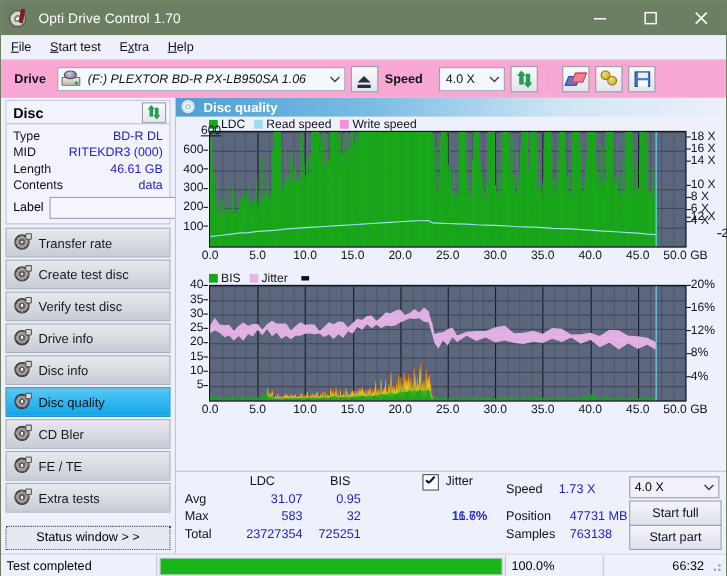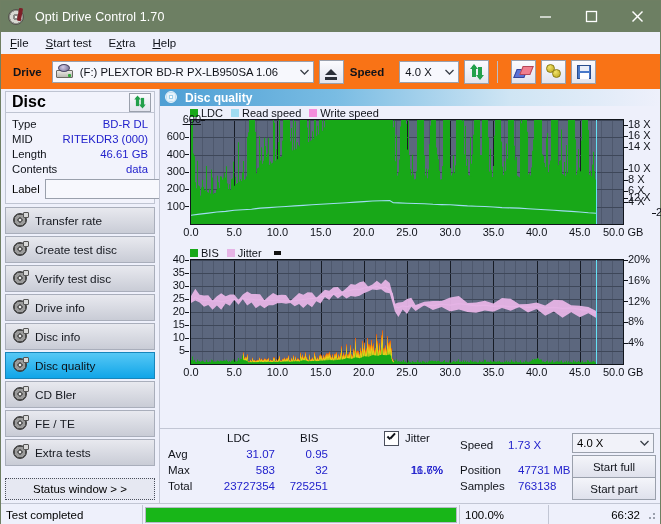--- a/index.html
+++ b/index.html
@@ -28,28 +28,28 @@
         color:#fff;font-size:13px;}
   .wbtn svg{display:block;}
 
   
   .menubar{height:22px;background:#eef0fb;display:flex;align-items:center;
            padding-left:9px;border-bottom:0;}
   .menu-item{margin-right:17px;color:#10131a;font-size:11.5px;}
   .menu-item u{text-decoration:underline;}
 
   
-  .toolbar{height:35px;background:#f97316;display:flex;align-items:center;padding:0 6px;
+  .toolbar{height:35px;background:#f9a8d4;display:flex;align-items:center;padding:0 6px;
            box-sizing:border-box;}
   .tb-label{font-weight:bold;font-size:11.5px;color:#10131a;margin:0 10px 0 6px;}
   .combo{height:22px;border:1px solid #9aa0ac;background:#f7f8fd;display:flex;align-items:center;
          box-sizing:border-box;font-size:11.3px;color:#10131a;}
   .combo .txt{flex:1 1 auto;padding-left:5px;white-space:nowrap;overflow:hidden;}
   .combo .arrow{width:17px;display:flex;align-items:center;justify-content:center;color:#3a3f48;}
-  #drive-combo{width:262px;}
+  #drive-combo{width:262px;font-style:italic;}
   #drive-combo .txt{padding-left:3px;}
   .drv-ico{width:17px;height:15px;position:relative;margin:0 4px 0 3px;flex:0 0 auto;}
   .drv-ico i{position:absolute;display:block;}
   .drv-ico .body{left:0;top:6px;width:17px;height:8px;background:linear-gradient(#e9e9e4,#b9b9b2);
     border:1px solid #6a6a64;box-sizing:border-box;border-radius:1px;}
   .drv-ico .top{left:2px;top:0px;width:12px;height:8px;border-radius:50%;
     background:radial-gradient(circle at 40% 35%,#cfcae6,#6f6a90);border:1px solid #4b4766;box-sizing:border-box;}
   .drv-ico .led{left:12px;top:10px;width:3px;height:3px;background:#2faa38;border-radius:1px;}
   .tbtn{width:25px;height:24px;border:1px solid #9aa0ac;background:linear-gradient(#fbfbfe,#e2e4ee);
         display:flex;align-items:center;justify-content:center;box-sizing:border-box;margin-left:5px;}
@@ -87,21 +87,21 @@
 
   
   .body{display:flex;height:calc(524px - 31px - 22px - 35px - 22px);}
   .sidebar{width:158px;flex:0 0 auto;display:flex;flex-direction:column;background:#eef0fb;}
   .content{flex:1 1 auto;background:#eef0fb;border-left:1px solid #c2c6d4;position:relative;}
 
   
   .disc-panel{margin:2px 4px 0 4px;border:1px solid #bfc4d2;background:#f2f3fc;}
   .disc-head{height:20px;display:flex;align-items:center;padding:0 3px;border-bottom:1px solid #bfc4d2;
      background:#f2f3fc;}
-  .disc-head .t{font-weight:bold;font-size:16px;flex:1 1 auto;padding-left:3px;}
+  .disc-head .t{font-weight:bold;font-size:13px;flex:1 1 auto;padding-left:3px;}
   .disc-head .b{width:20px;height:17px;border:1px solid #9aa0ac;background:linear-gradient(#fbfbfe,#e2e4ee);
      display:flex;align-items:center;justify-content:center;}
   .disc-head .b .refresh{transform:scale(.82);}
   .drow{display:flex;align-items:center;height:15px;padding:0 6px 0 6px;font-size:11.3px;}
   .drow .k{flex:0 0 auto;color:#10131a;}
   .drow .v{flex:1 1 auto;text-align:right;color:#2222cc;}
   .labelrow{display:flex;align-items:center;padding:2px 3px 4px 6px;}
   .labelrow .k{font-size:11.3px;margin-right:5px;}
   .lab-input{flex:1 1 auto;height:16px;border:1px solid #9aa0ac;background:#f7f8fd;}
   .lab-btn{width:21px;height:19px;margin-left:3px;border:1px solid #9aa0ac;

